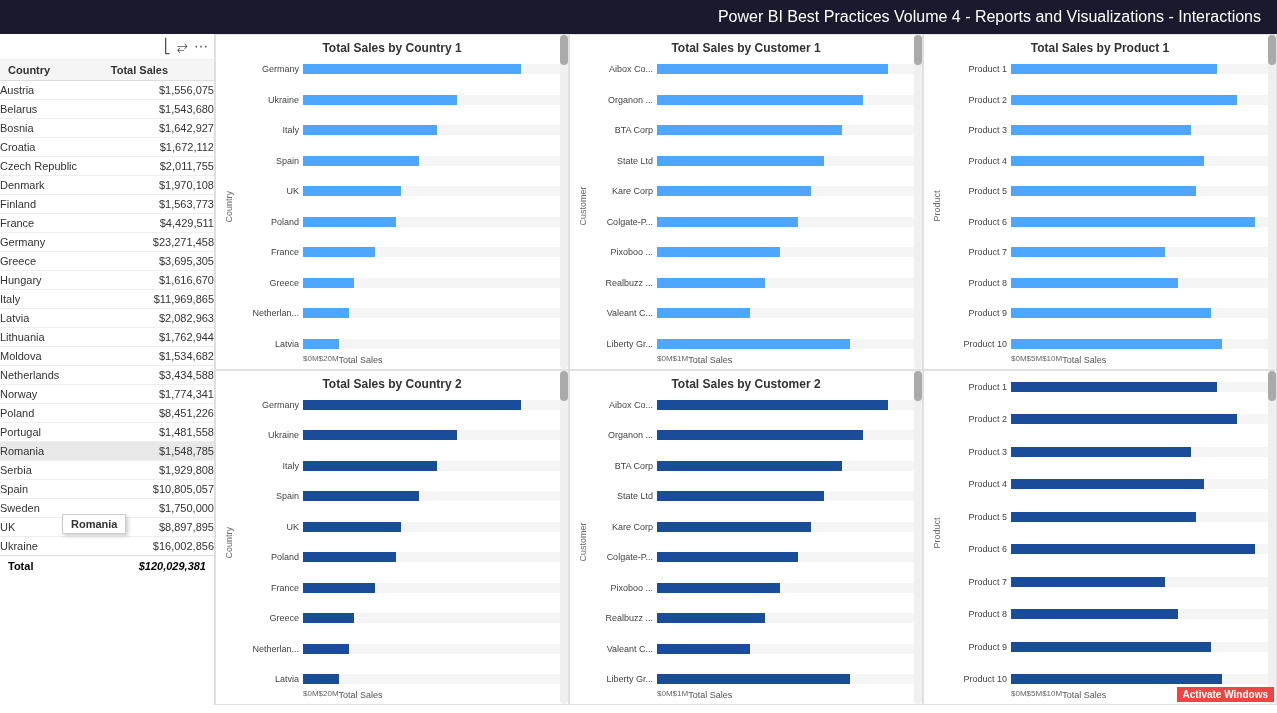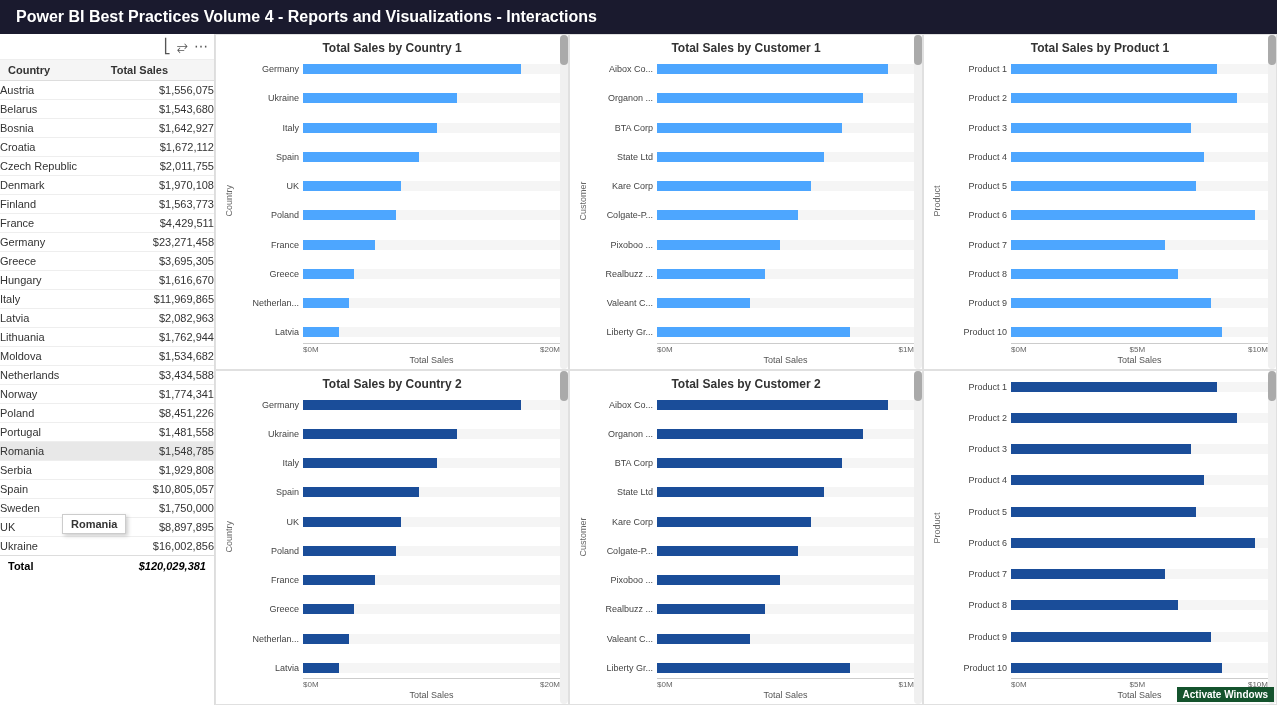--- a/index.html
+++ b/index.html
@@ -3,21 +3,22 @@
   <meta charset="utf-8">
   <style>
     * { box-sizing: border-box; margin: 0; padding: 0; }
     body { font-family: 'Segoe UI', Arial, sans-serif; background: #fff; width: 1277px; height: 713px; overflow: hidden; font-size: 12px; }
 
     .title-bar {
       background: #1a1a2e;
       color: #fff;
       padding: 8px 16px;
       font-size: 16px;
-      font-weight: 700;
+      font-weight: 400;
+      text-align: right;
     }
 
     .main-content {
       display: flex;
       height: calc(713px - 42px);
     }
 
     
     .left-panel {
       width: 215px;
@@ -187,21 +188,21 @@
       height: 100%;
       background: #4da6ff;
     }
 
     .bar-fill.dark {
       background: #1a4d99;
     }
 
     .x-axis-area {
       display: flex;
-      flex-direction: column;
+      flex-direction: row;
       padding-left: 79px;
     }
 
     .x-axis-ticks {
       display: flex;
       justify-content: space-between;
       font-size: 8px;
       color: #666;
     }
 
@@ -238,21 +239,21 @@
       background: #aaa;
       border-radius: 4px;
     }
 
     .activate-watermark {
       position: absolute;
       bottom: 2px;
       right: 2px;
       font-size: 10px;
       color: #fff;
-      background: #14532d;
+      background: #ef4444;
       padding: 2px 6px;
       font-weight: 600;
     }
   </style>
 </head>
 <body>
 
 <div class="title-bar">
   <span>Power BI Best Practices Volume 4 - Reports and Visualizations - Interactions</span>
 </div>

